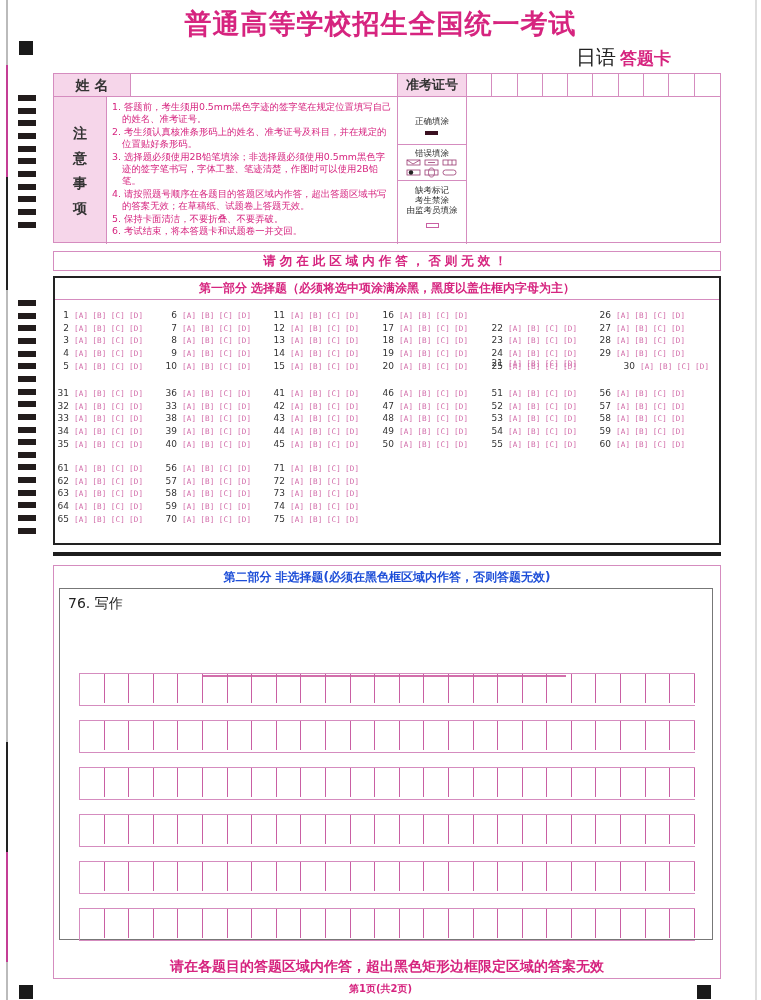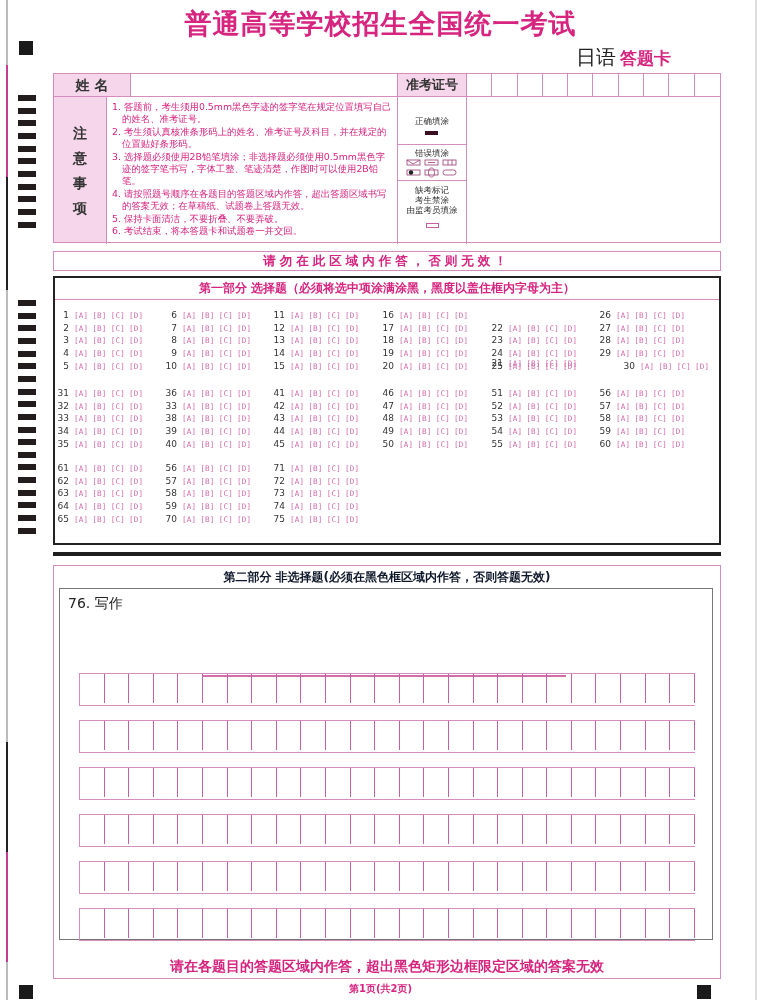--- a/index.html
+++ b/index.html
@@ -30,21 +30,21 @@
   
   #p1{left:53px;top:276px;width:668px;height:269px;border:2px solid #222;}
   #p1-head{left:0;top:0;width:100%;height:22px;border-bottom:1.5px solid #d58cbf;text-align:center;
            font-size:12px;font-weight:bold;color:#d6247f;line-height:21px;}
   .q{position:absolute;font-size:9px;white-space:nowrap;height:12px;line-height:12px;}
   .q .num{display:inline-block;width:18px;text-align:right;color:#333;margin-right:5px;}
   .q .opt{color:#d16aa8;letter-spacing:0.2px;margin-right:4px;font-size:7.6px;font-family:"DejaVu Sans Mono",monospace;}
   #divider{left:53px;top:552px;width:668px;height:4px;background:#1d1d1d;}
   
   #p2{left:53px;top:565px;width:668px;height:414px;border:1.5px solid #d58cbf;}
-  #p2-head{left:0;top:0;width:100%;height:22px;text-align:center;font-size:12px;font-weight:bold;color:#0f172a;line-height:22px;}
+  #p2-head{left:0;top:0;width:100%;height:22px;text-align:center;font-size:12px;font-weight:bold;color:#1d4ed8;line-height:22px;}
   #p2-frame{left:5px;top:22px;width:654px;height:352px;border:1.5px solid #777;}
   #q76{left:8px;top:6px;font-size:14px;color:#222;}
   #titleline{left:142px;top:86px;width:364px;height:0;border-top:2px solid #d26fab;}
   .grid-row{position:absolute;left:19px;height:31px;display:flex;border-top:1px solid #d58cbf;border-bottom:1px solid #d58cbf;border-left:1px solid #d58cbf;}
   .grid-row .g{width:23.6px;height:29px;border-right:1px solid #c95fa3;box-sizing:content-box;}
   #p2-foot{left:0;top:392px;width:100%;text-align:center;font-size:14px;font-weight:bold;color:#d6247f;}
   #pageno{left:0;top:982px;width:761px;text-align:center;font-size:10px;font-weight:bold;color:#d6247f;}
   
   #bc-area{left:106px;top:28px;width:184px;height:90px;border:1px dotted #999;}
   .bar{position:absolute;top:14px;height:38px;background:#d01d7c;}

